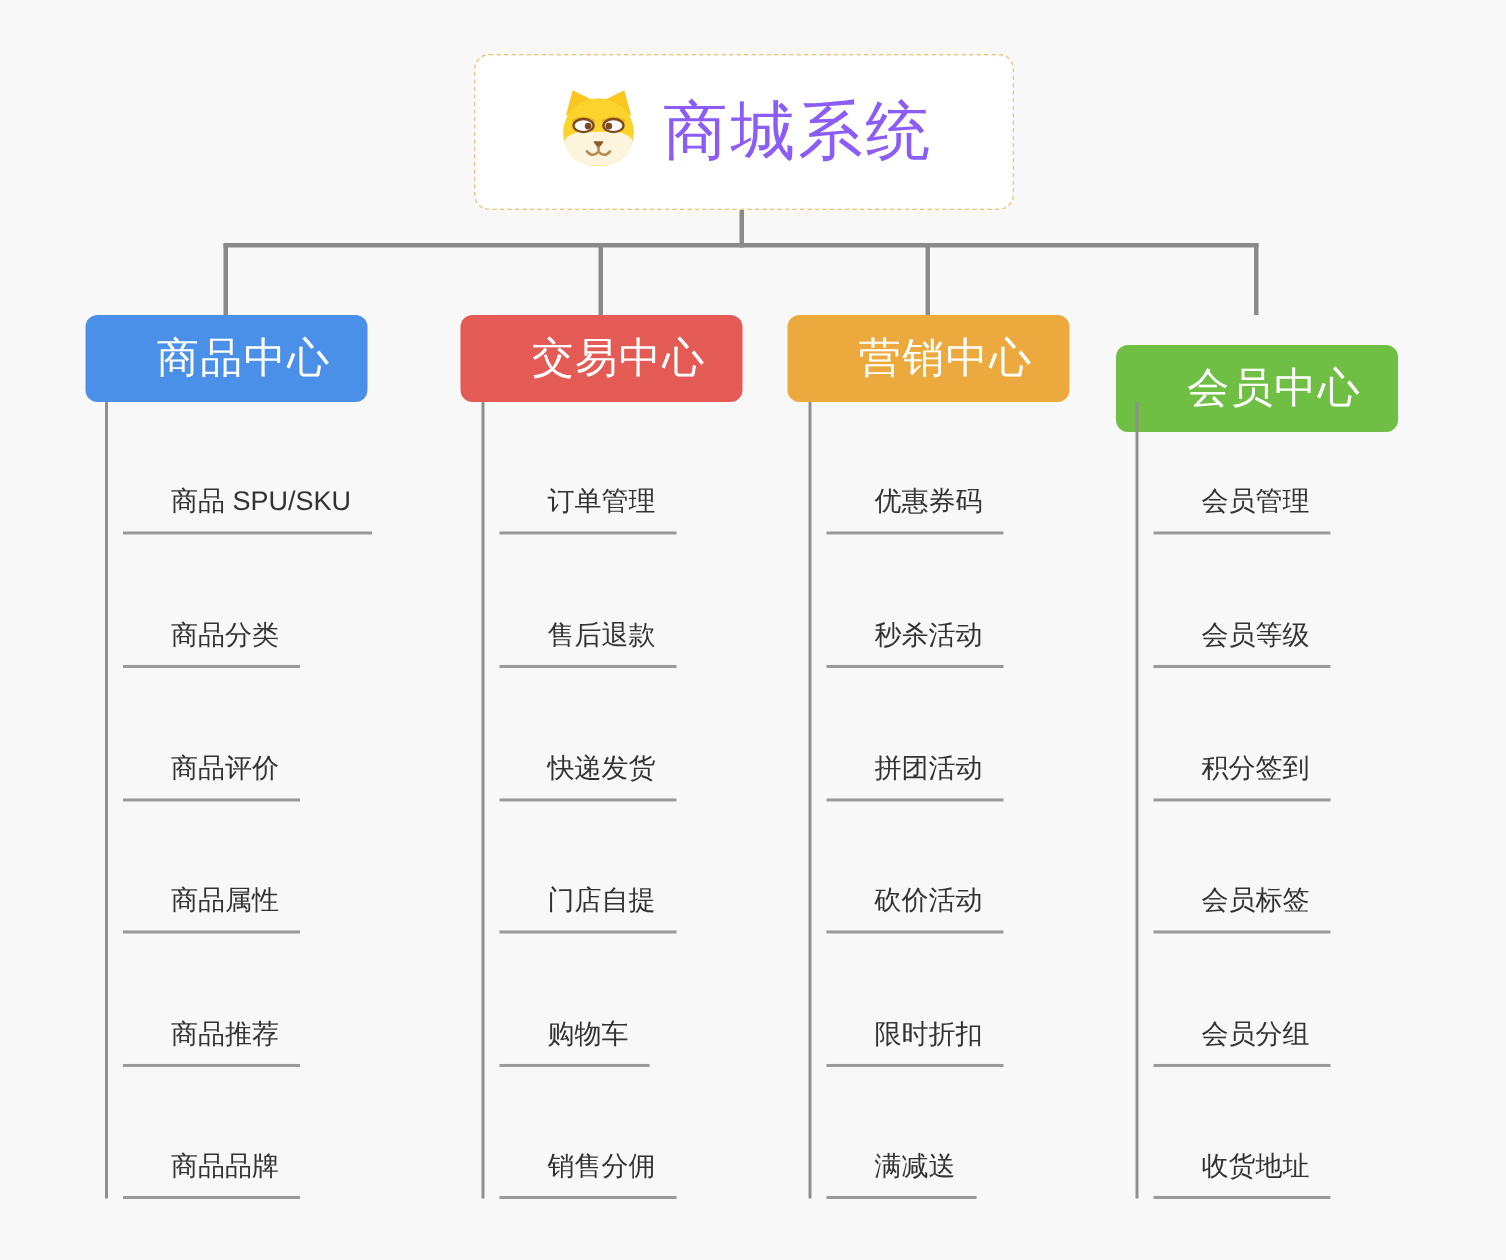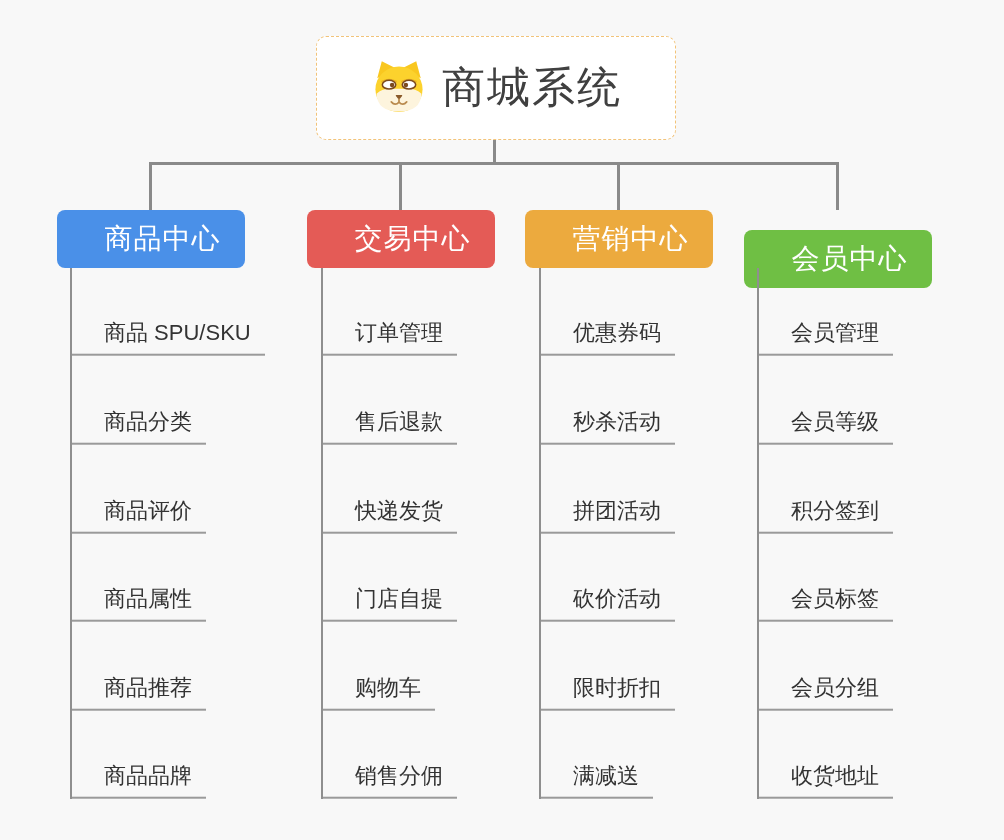--- a/index.html
+++ b/index.html
@@ -40,25 +40,25 @@
   }
   .b1 { left:57px; } .b2 { left:307px; } .b3 { left:525px; } .b4 { left:744px;margin-top:20px; }
 
   
   .col {
     position:absolute; top:268px; height:531px;
     border-left:2px solid #8f8f8f;
   }
   .c1 { left:70px; } .c2 { left:321px; } .c3 { left:539px; } .c4 { left:757px;text-align:center; }
   .leaf {
-    position:absolute; left:0; transform:translateY(-100%);
+    position:absolute; left:10px; transform:translateY(-100%);
     white-space:nowrap;
     padding:0 14px 9px 32px;
     border-bottom:2px solid #9a9a9a;
-    font-size:22px; color:#333333; line-height:1.15;
+    font-size:18px; color:#333333; line-height:1.15;
   }
   .leaf:nth-child(1){ top:88px; }
   .leaf:nth-child(2){ top:177px; }
   .leaf:nth-child(3){ top:266px; }
   .leaf:nth-child(4){ top:354px; }
   .leaf:nth-child(5){ top:443px; }
   .leaf:nth-child(6){ top:531px; }
 </style>
 </head>
 <body>
@@ -77,21 +77,21 @@
         <g stroke="#7c4a1e" stroke-width="1.7" fill="#ffffff">
           <ellipse cx="21" cy="28" rx="7.4" ry="4.8"></ellipse>
           <ellipse cx="43" cy="28" rx="7.4" ry="4.8"></ellipse>
         </g>
         <circle cx="24.4" cy="28.4" r="2.5" fill="#7c4a1e"></circle>
         <circle cx="39.6" cy="28.4" r="2.5" fill="#7c4a1e"></circle>
         <path d="M29 39.5 h6 q1 0 .4 1 l-2.6 3.4 q-.8 1 -1.6 0 l-2.6 -3.4 q-.6 -1 .4 -1 Z" fill="#8a5a2a"></path>
         <path d="M32 44 v3.2 M23.5 47 Q27.8 52 32 47.2 Q36.2 52 40.5 47" stroke="#b98a4e" stroke-width="1.9" fill="none" stroke-linecap="round"></path>
       </svg>
     </span>
-    <span class="root-title" style="color: #404040;">商城系统</span>
+    <span class="root-title" style="color: #8b5cf6;">商城系统</span>
   </div>
 
   <div class="line trunk"></div>
   <div class="line hbar"></div>
   <div class="line drop d1"></div>
   <div class="line drop d2"></div>
   <div class="line drop d3"></div>
   <div class="line drop d4"></div>
 
   <div class="bbox b1" style="background-color: rgb(74, 144, 232);">商品中心</div>

